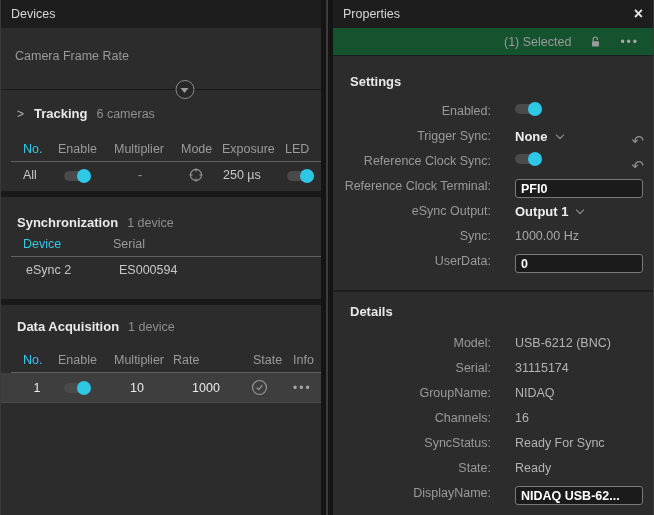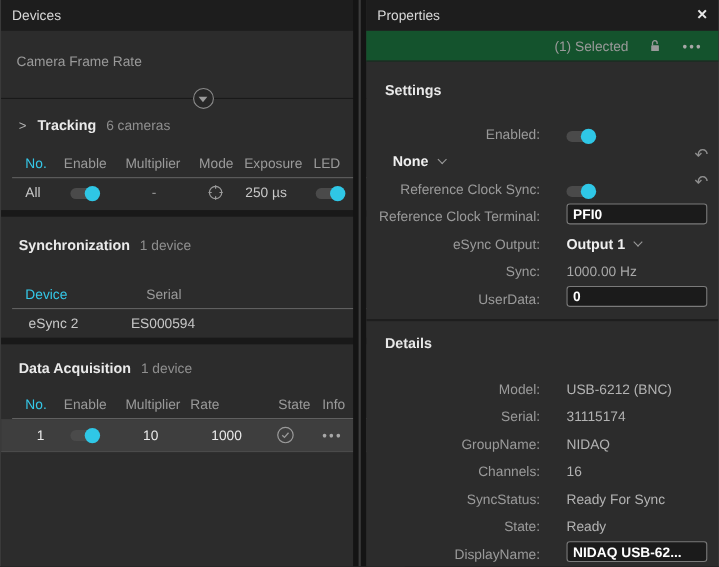--- a/index.html
+++ b/index.html
@@ -73,21 +73,21 @@
 
   
   .toolbar {
     height:28px; flex:0 0 28px; background:#14532d; border-bottom:1px solid #1e1e1e;
     display:flex; align-items:center; justify-content:flex-end; gap:18px; padding-right:14px; color:#9a9a9a;
   }
   .props-body { flex:1; overflow:hidden; padding-top:18px; }
   .heading { color:#e8e8e8; font-weight:bold; font-size:13px; padding-left:17px; height:16px; }
   .heading.settings { margin-bottom:14px; }
   .heading.details { margin:12px 0 16px 0; }
-  .prow { height:25px; display:flex; align-items:flex-end; position:relative; }
+  .prow { height:25px; display:flex; align-items:flex-start; position:relative; }
   .plabel { width:158px; text-align:right; color:#9a9a9a; flex:0 0 158px; }
   .pval { margin-left:24px; display:flex; align-items:center; }
   .dval { color:#efefef; font-weight:bold; font-size:13px; cursor:pointer; }
   .rval { color:#a8a8a8; }
   .detval { color:#b3b3b3; }
   .chevron { display:inline-block; width:6px; height:6px; border-right:1.6px solid #9a9a9a; border-bottom:1.6px solid #9a9a9a; transform:rotate(45deg); margin:-3px 0 0 9px; }
   .reset { position:absolute; right:9px; top:4px; color:#8f8f8f; font-size:15px; line-height:1; cursor:pointer; }
   input.tbox {
     width:128px; height:19px; background:#1b1b1b; border:1px solid #7a7a7a; border-radius:3px;
     color:#ffffff; font-family:"Liberation Sans", sans-serif; font-size:12.5px; font-weight:bold; padding:0 5px; outline:none;
@@ -145,21 +145,21 @@
     </div>
   </div>
 
   <div class="gap"></div>
 
   <div class="sec-sync" style="padding-top:18px;">
     <div class="sec-title" style="padding-left:16px;">
       <span class="name">Synchronization</span>
       <span class="count">1 device</span>
     </div>
-    <div class="thead grid-sync" style="margin-top:28px;gap:20px;">
+    <div class="thead grid-sync" style="margin-top:4px;">
       <span class="c0 pad12">Device</span>
       <span class="pad6">Serial</span>
     </div>
     <div class="hr"></div>
     <div class="trow grid-sync">
       <span class="pad15">eSync 2</span>
       <span class="pad12">ES000594</span>
     </div>
   </div>
 
@@ -222,20 +222,21 @@
     <div class="prow">
       <span class="plabel">Enabled:</span>
       <span class="pval">
           <span class="toggle">
             <span class="knob"></span>
           </span>
         </span>
     </div>
 
     <div class="prow">
+      <span class="plabel">Trigger Sync:</span>
       <span class="pval">
         <span class="dval">None</span>
         <span class="chevron"></span>
       </span>
       <span class="reset">↶</span>
     </div>
 
     <div class="prow">
       <span class="plabel">Reference Clock Sync:</span>
       <span class="pval">

